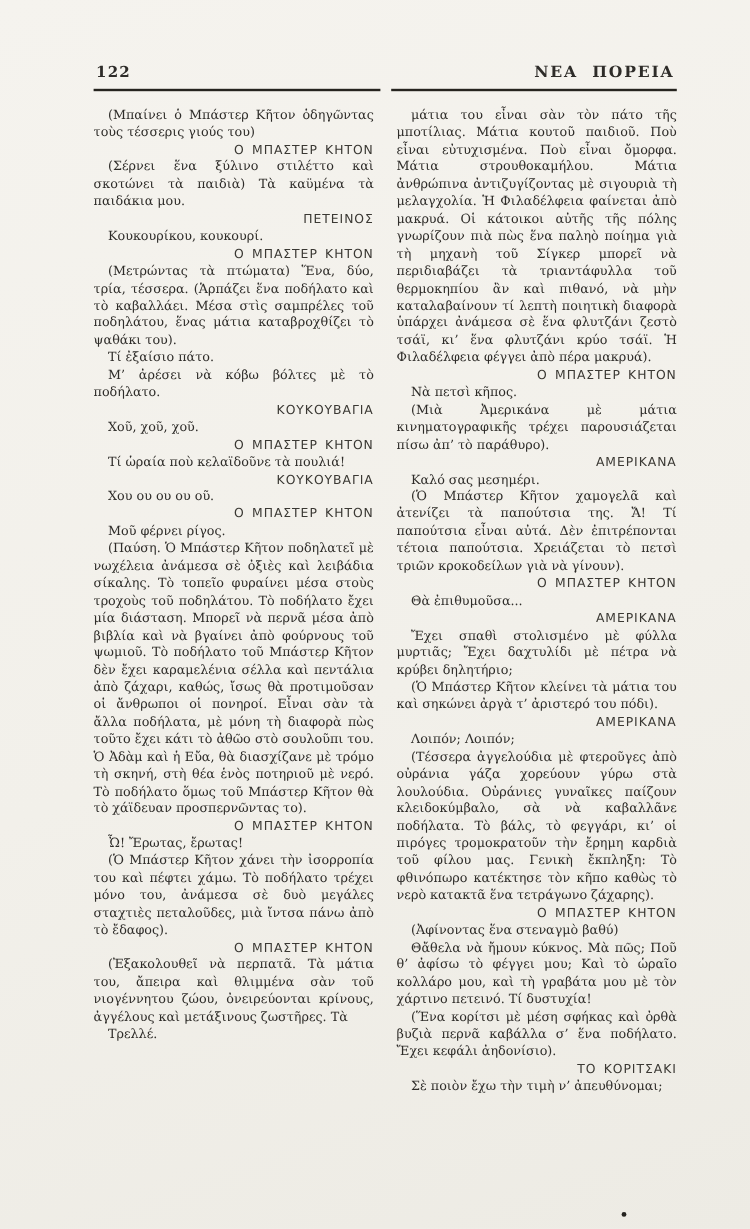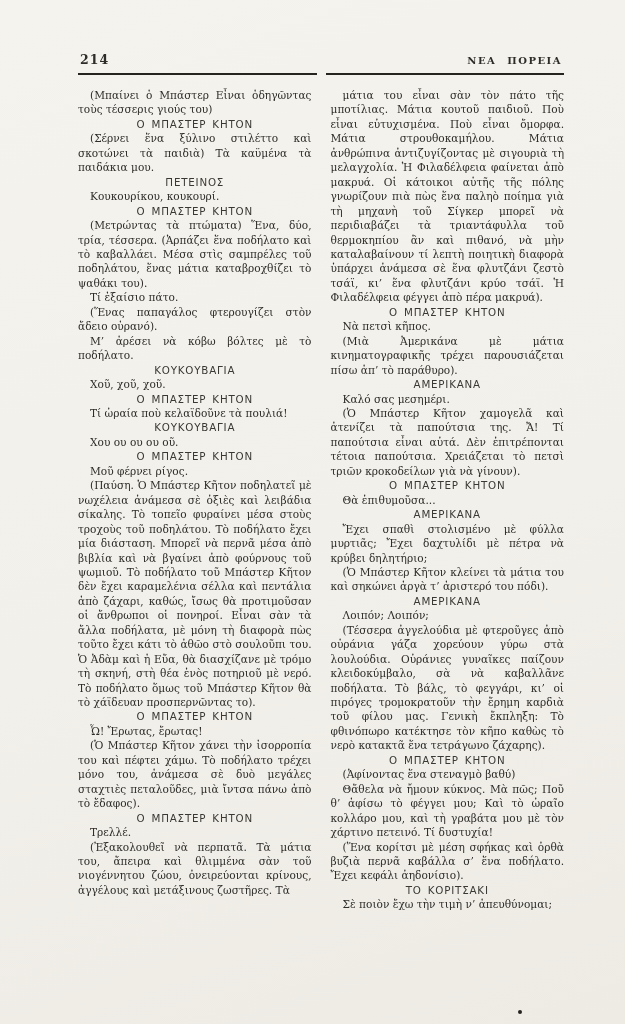--- a/index.html
+++ b/index.html
@@ -27,21 +27,21 @@
     justify-content: space-between;
     align-items: baseline;
     padding: 0 2px 6px 2px;
   }
   .page-number {
     font-size: 12.5px;
     font-weight: bold;
     letter-spacing: 1px;
   }
   .journal-title {
-    font-size: 10px;
+    font-size: 13px;
     font-weight: bold;
     letter-spacing: 1.5px;
     word-spacing: 6px;
   }
   .header-rule {
     display: flex;
     gap: 9px;
     margin-bottom: 13px;
   }
   .header-rule .seg {
@@ -64,73 +64,72 @@
     margin: 0;
   }
   .para {
     text-indent: 12px;
   }
   .speaker {
     font-family: "DejaVu Sans", sans-serif;
     font-size: 10.3px;
     letter-spacing: 0.8px;
     word-spacing: 2px;
-    text-align: center;
+    text-align: right;
     text-indent: 0;
     color: #3a3833;
   }
   .printer-dot {
     position: absolute;
     left: 518px;
     top: 1010px;
     width: 4px;
     height: 4px;
     background: #25231f;
     border-radius: 50%;
   }
 </style>
 </head>
 <body>
 
 <div class="page">
   <div class="header">
-    <span class="page-number">214</span>
+    <span class="page-number">122</span>
     <span class="journal-title">ΝΕΑ ΠΟΡΕΙΑ</span>
   </div>
   <div class="header-rule">
     <span class="seg"></span>
     <span class="seg"></span>
   </div>
   <div class="columns">
     <div class="col">
-        <p class="para">(Μπαίνει ὁ Μπάστερ Εἶναι ὁδηγῶντας τοὺς τέσσερις γιούς του)</p>
+        <p class="para">(Μπαίνει ὁ Μπάστερ Κῆτον ὁδηγῶντας τοὺς τέσσερις γιούς του)</p>
         <p class="speaker">Ο ΜΠΑΣΤΕΡ ΚΗΤΟΝ</p>
         <p class="para">(Σέρνει ἕνα ξύλινο στιλέττο καὶ σκοτώνει τὰ παιδιὰ) Τὰ καϋμένα τὰ παιδάκια μου.</p>
         <p class="speaker">ΠΕΤΕΙΝΟΣ</p>
         <p class="para">Κουκουρίκου, κουκουρί.</p>
         <p class="speaker">Ο ΜΠΑΣΤΕΡ ΚΗΤΟΝ</p>
         <p class="para">(Μετρώντας τὰ πτώματα) Ἕνα, δύο, τρία, τέσσερα. (Ἁρπάζει ἕνα ποδήλατο καὶ τὸ καβαλλάει. Μέσα στὶς σαμπρέλες τοῦ ποδηλάτου, ἕνας μάτια καταβροχθίζει τὸ ψαθάκι του).</p>
         <p class="para">Τί ἐξαίσιο πάτο.</p>
-        <p class="para">(Ἕνας παπαγάλος φτερουγίζει στὸν ἄδειο οὐρανό).</p>
         <p class="para">Μ’ ἀρέσει νὰ κόβω βόλτες μὲ τὸ ποδήλατο.</p>
         <p class="speaker">ΚΟΥΚΟΥΒΑΓΙΑ</p>
         <p class="para">Χοῦ, χοῦ, χοῦ.</p>
         <p class="speaker">Ο ΜΠΑΣΤΕΡ ΚΗΤΟΝ</p>
         <p class="para">Τί ὡραία ποὺ κελαϊδοῦνε τὰ πουλιά!</p>
         <p class="speaker">ΚΟΥΚΟΥΒΑΓΙΑ</p>
         <p class="para">Χου ου ου ου οῦ.</p>
         <p class="speaker">Ο ΜΠΑΣΤΕΡ ΚΗΤΟΝ</p>
         <p class="para">Μοῦ φέρνει ρίγος.</p>
         <p class="para">(Παύση. Ὁ Μπάστερ Κῆτον ποδηλατεῖ μὲ νωχέλεια ἀνάμεσα σὲ ὀξιὲς καὶ λειβάδια σίκαλης. Τὸ τοπεῖο φυραίνει μέσα στοὺς τροχοὺς τοῦ ποδηλάτου. Τὸ ποδήλατο ἔχει μία διάσταση. Μπορεῖ νὰ περνᾶ μέσα ἀπὸ βιβλία καὶ νὰ βγαίνει ἀπὸ φούρνους τοῦ ψωμιοῦ. Τὸ ποδήλατο τοῦ Μπάστερ Κῆτον δὲν ἔχει καραμελένια σέλλα καὶ πεντάλια ἀπὸ ζάχαρι, καθώς, ἴσως θὰ προτιμοῦσαν οἱ ἄνθρωποι οἱ πονηροί. Εἶναι σὰν τὰ ἄλλα ποδήλατα, μὲ μόνη τὴ διαφορὰ πὼς τοῦτο ἔχει κάτι τὸ ἀθῶο στὸ σουλοῦπι του. Ὁ Ἀδὰμ καὶ ἡ Εὔα, θὰ διασχίζανε μὲ τρόμο τὴ σκηνή, στὴ θέα ἑνὸς ποτηριοῦ μὲ νερό. Τὸ ποδήλατο ὅμως τοῦ Μπάστερ Κῆτον θὰ τὸ χάϊδευαν προσπερνῶντας το).</p>
         <p class="speaker">Ο ΜΠΑΣΤΕΡ ΚΗΤΟΝ</p>
         <p class="para">Ὦ! Ἔρωτας, ἔρωτας!</p>
         <p class="para">(Ὁ Μπάστερ Κῆτον χάνει τὴν ἰσορροπία του καὶ πέφτει χάμω. Τὸ ποδήλατο τρέχει μόνο του, ἀνάμεσα σὲ δυὸ μεγάλες σταχτιὲς πεταλοῦδες, μιὰ ἴντσα πάνω ἀπὸ τὸ ἔδαφος).</p>
         <p class="speaker">Ο ΜΠΑΣΤΕΡ ΚΗΤΟΝ</p>
+        <p class="para">(Ἐξακολουθεῖ νὰ περπατᾶ. Τὰ μάτια του, ἄπειρα καὶ θλιμμένα σὰν τοῦ νιογέννητου ζώου, ὀνειρεύονται κρίνους, ἀγγέλους καὶ μετάξινους ζωστῆρες. Τὰ</p>
         <p class="para">Τρελλέ.</p>
-        <p class="para">(Ἐξακολουθεῖ νὰ περπατᾶ. Τὰ μάτια του, ἄπειρα καὶ θλιμμένα σὰν τοῦ νιογέννητου ζώου, ὀνειρεύονται κρίνους, ἀγγέλους καὶ μετάξινους ζωστῆρες. Τὰ</p>
       </div>
     <div class="col">
         <p class="para">μάτια του εἶναι σὰν τὸν πάτο τῆς μποτίλιας. Μάτια κουτοῦ παιδιοῦ. Ποὺ εἶναι εὐτυχισμένα. Ποὺ εἶναι ὄμορφα. Μάτια στρουθοκαμήλου. Μάτια ἀνθρώπινα ἀντιζυγίζοντας μὲ σιγουριὰ τὴ μελαγχολία. Ἡ Φιλαδέλφεια φαίνεται ἀπὸ μακρυά. Οἱ κάτοικοι αὐτῆς τῆς πόλης γνωρίζουν πιὰ πὼς ἕνα παληὸ ποίημα γιὰ τὴ μηχανὴ τοῦ Σίγκερ μπορεῖ νὰ περιδιαβάζει τὰ τριαντάφυλλα τοῦ θερμοκηπίου ἂν καὶ πιθανό, νὰ μὴν καταλαβαίνουν τί λεπτὴ ποιητικὴ διαφορὰ ὑπάρχει ἀνάμεσα σὲ ἕνα φλυτζάνι ζεστὸ τσάϊ, κι’ ἕνα φλυτζάνι κρύο τσάϊ. Ἡ Φιλαδέλφεια φέγγει ἀπὸ πέρα μακρυά).</p>
         <p class="speaker">Ο ΜΠΑΣΤΕΡ ΚΗΤΟΝ</p>
         <p class="para">Νὰ πετσὶ κῆπος.</p>
         <p class="para">(Μιὰ Ἀμερικάνα μὲ μάτια κινηματογραφικῆς τρέχει παρουσιάζεται πίσω ἀπ’ τὸ παράθυρο).</p>
         <p class="speaker">ΑΜΕΡΙΚΑΝΑ</p>
         <p class="para">Καλό σας μεσημέρι.</p>
         <p class="para">(Ὁ Μπάστερ Κῆτον χαμογελᾶ καὶ ἀτενίζει τὰ παπούτσια της. Ἄ! Τί παπούτσια εἶναι αὐτά. Δὲν ἐπιτρέπονται τέτοια παπούτσια. Χρειάζεται τὸ πετσὶ τριῶν κροκοδείλων γιὰ νὰ γίνουν).</p>
         <p class="speaker">Ο ΜΠΑΣΤΕΡ ΚΗΤΟΝ</p>

